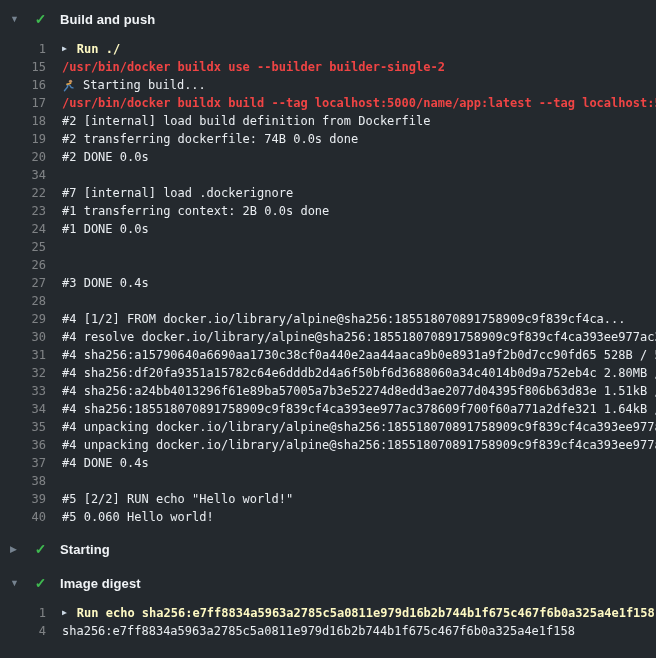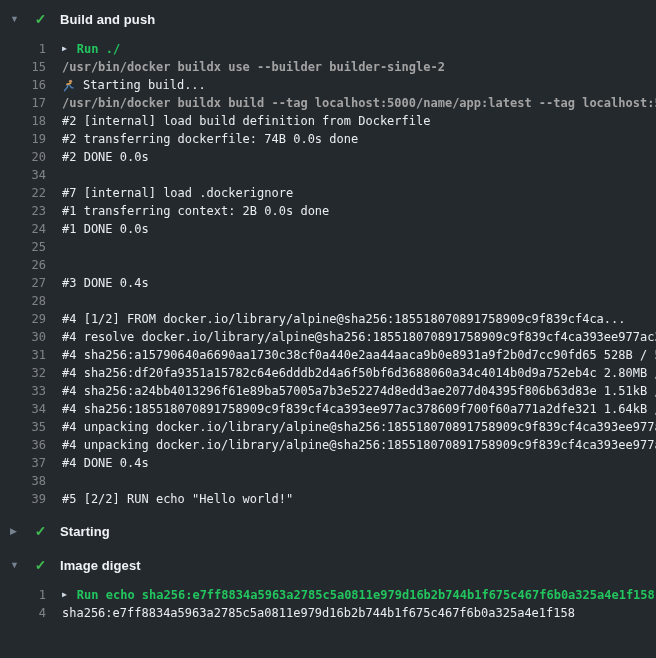--- a/index.html
+++ b/index.html
@@ -66,22 +66,22 @@
     color: rgba(255,255,255,0.42);
     user-select: none;
   }
   .line-content {
     margin-left: 16px;
     display: flex;
     align-items: center;
     overflow: hidden;
   }
   .line-text { white-space: pre; }
-  .kind-command .line-text { color: #a3a3a3; font-weight: bold; }
-  .kind-group .line-text { color: #22c55e; font-weight: bold; }
+  .kind-command .line-text { color: #ef4444; font-weight: bold; }
+  .kind-group .line-text { color: #fef9c3; font-weight: bold; }
   .group-caret {
     font-size: 8px;
     color: #cdd9e5;
     margin-right: 10px;
   }
   .line-icon {
     margin-right: 8px;
     display: inline-flex;
     align-items: center;
     width: 13px;
@@ -228,20 +228,24 @@
   <div class="log-line kind-text">
     <span class="line-num">38</span>
     <span class="line-content"><span class="line-text"></span></span>
   </div>
 
   <div class="log-line kind-text">
     <span class="line-num">39</span>
     <span class="line-content"><span class="line-text">#5 [2/2] RUN echo "Hello world!"</span></span>
   </div>
 
+  <div class="log-line kind-text">
+    <span class="line-num">40</span>
+    <span class="line-content"><span class="line-text">#5 0.060 Hello world!</span></span>
+  </div>
 </div>
   </section>
 
   <section class="log-section">
     <div class="section-header">
       <span class="caret">▶</span>
       <span class="check">✓</span>
       <span class="section-title">Starting</span>
     </div>
 

